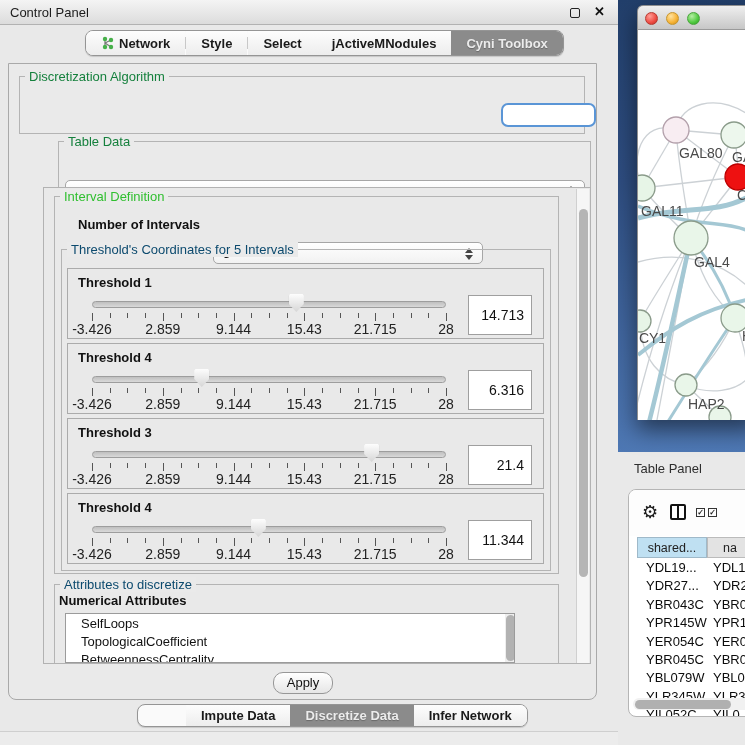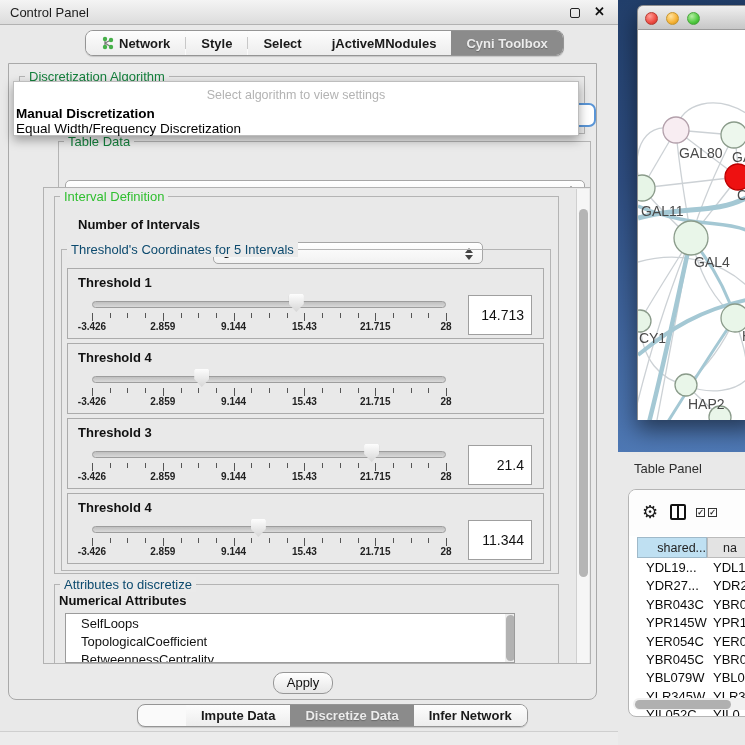--- a/index.html
+++ b/index.html
@@ -66,21 +66,21 @@
 
   #thr-group { position:absolute; left:6px; top:52px; width:490px; height:322px; border:1px solid #b4b4b4; }
   .thr-box { position:absolute; left:5px; width:477px; height:71px; border:1px solid #ababab; background:#e9e9e9; }
   .thr-label { position:absolute; left:10px; top:6px; font-size:13px; font-weight:bold; color:#111; }
   .sl-track { position:absolute; left:24px; top:32px; width:354px; height:7px; border-radius:4px;
     background:linear-gradient(#bfbfbf,#d9d9d9); border:1px solid #9d9d9d; }
   .sl-thumb { position:absolute; top:25px; width:15px; height:18px;
     clip-path:polygon(8% 0, 92% 0, 100% 10%, 100% 55%, 50% 100%, 0 55%, 0 10%);
     background:linear-gradient(#fdfdfd,#d6d6d6); filter:drop-shadow(0 0 1px #777); }
   .tickline { position:absolute; width:1px; background:#555; }
-  .ticklab { position:absolute; top:52px; font-size:10px; font-weight:bold; color:#222; transform:translateX(-50%); white-space:nowrap; }
+  .ticklab { position:absolute; top:52px; font-size:14px; font-weight:normal; color:#222; transform:translateX(-50%); white-space:nowrap; }
   .valuebox { position:absolute; left:400px; top:26px; width:64px; height:40px; background:#fff; border:1px solid #9f9f9f;
     font-size:14px; color:#111; text-align:right; line-height:38px; padding-right:7px; }
 
   #attr-group { left:10px; top:396px; width:505px; height:110px; }
   .attr-sub { position:absolute; left:4px; top:8px; font-size:13px; font-weight:bold; color:#111; }
   #attr-list { position:absolute; left:10px; top:28px; width:450px; height:50px; background:#fff; border:1px solid #9b9b9b; overflow:hidden; }
   .attr-item { font-size:13px; color:#111; padding:2px 0 1px 15px; white-space:nowrap; }
   #attr-scroll { position:absolute; left:439px; top:0px; width:11px; height:100%; background:#eee; }
   #attr-thumb { position:absolute; left:1px; top:1px; width:9px; height:46px; background:#b2b2b2; border-radius:5px; }
 
@@ -106,21 +106,21 @@
   #table-panel-title { position:absolute; left:16px; top:461px; font-size:13px; color:#2e2e2e; }
   #tp-container { position:absolute; left:10px; top:489px; width:140px; height:228px; background:#fff;
     border:1px solid #b5b5b5; border-radius:8px 0 0 8px; overflow:hidden; }
   #tp-toolbar { position:absolute; left:0; top:0; width:100%; height:46px; background:#fdfdfd; }
   .gear { position:absolute; left:13px; top:12px; font-size:18px; color:#1c1c1c; line-height:20px; }
   .colbrowse { position:absolute; left:41px; top:14px; width:16px; height:16px; border:2px solid #111; border-radius:2px; }
   .colbrowse:before { content:""; position:absolute; left:5px; top:0; width:2px; height:12px; background:#111; }
   .cbx { position:absolute; top:18px; width:9px; height:9px; border:1.5px solid #333; font-size:8px; line-height:8px; text-align:center; color:#222; font-weight:bold; }
   .cbx.c1 { left:67px; } .cbx.c2 { left:79px; }
   #tp-header { position:absolute; left:8px; top:47px; width:140px; height:21px; display:flex; }
-  .hcell { font-size:12.5px; color:#222; text-align:right; line-height:20px; border:1px solid #9fb9c9; overflow:hidden; white-space:nowrap; }
+  .hcell { font-size:12.5px; color:#222; text-align:center; line-height:20px; border:1px solid #9fb9c9; overflow:hidden; white-space:nowrap; }
   .hcell.sel { background:#bfe0f2; width:70px; }
   .hcell.plain { background:#e3e3e3; border-color:#bbb; width:70px; text-align:left; padding-left:15px; }
   #tp-rows { position:absolute; left:8px; top:69px; width:140px; }
   .trow { display:flex; height:18.4px; }
   .tcell { font-size:13px; color:#0c0c0c; line-height:18px; white-space:nowrap; overflow:hidden; }
   .tcell.c1 { width:70px; padding-left:9px; }
   .tcell.c2 { width:70px; padding-left:6px; }
   #hscroll { position:absolute; left:4px; top:208px; width:132px; height:12px; background:#f1f1f1; border-radius:6px; }
   #hthumb { position:absolute; left:2px; top:1.5px; width:96px; height:9px; background:#b0b0b0; border-radius:5px; }
 </style>
@@ -165,25 +165,20 @@
         </span>
       </div>
 
     <div class="outer-panel">
 
       <div id="algo-group" class="group">
         <span class="group-label dark">Discretization Algorithm</span>
       </div>
       <div id="algo-combo"></div>
 
-      <div id="algo-popup">
-        <div class="hint">Select algorithm to view settings</div>
-        <div class="pitem bold" style="top:24px;">Manual Discretization</div>
-        <div class="pitem" style="top:39px;">Equal Width/Frequency Discretization</div>
-      </div>
 
       <div id="tabledata-group" class="group">
         <span class="group-label dark">Table Data</span>
         <div id="td-combo" class="combo">
           <span class="cval">galFiltered.sif default node</span>
           <span class="spinner"></span>
         </div>
       </div>
 
       <div id="scroll-region">
@@ -254,20 +249,21 @@
                   <div class="tickline" style="left: 324.9px; top: 44px; height: 5px;"></div>
                   <div class="tickline" style="left: 342.6px; top: 44px; height: 5px;"></div>
                   <div class="tickline" style="left: 360.3px; top: 44px; height: 5px;"></div>
                   <div class="tickline" style="left: 378px; top: 44px; height: 8px;"></div>
                   <div class="ticklab" style="left: 24px;">-3.426</div>
                   <div class="ticklab" style="left: 94.8px;">2.859</div>
                   <div class="ticklab" style="left: 165.6px;">9.144</div>
                   <div class="ticklab" style="left: 236.4px;">15.43</div>
                   <div class="ticklab" style="left: 307.2px;">21.715</div>
                   <div class="ticklab" style="left: 378px;">28</div>
+                  <div class="valuebox">6.316</div>
                 </div>
                 <div class="thr-box" style="top: 168px;">
                   <div class="thr-label">Threshold 3</div>
                   <div class="sl-track"></div>
                   <div class="sl-thumb" style="left: 296.154px;"></div>
                   <div class="tickline" style="left: 24px; top: 44px; height: 8px;"></div>
                   <div class="tickline" style="left: 41.7px; top: 44px; height: 5px;"></div>
                   <div class="tickline" style="left: 59.4px; top: 44px; height: 5px;"></div>
                   <div class="tickline" style="left: 77.1px; top: 44px; height: 5px;"></div>
                   <div class="tickline" style="left: 94.8px; top: 44px; height: 8px;"></div>

